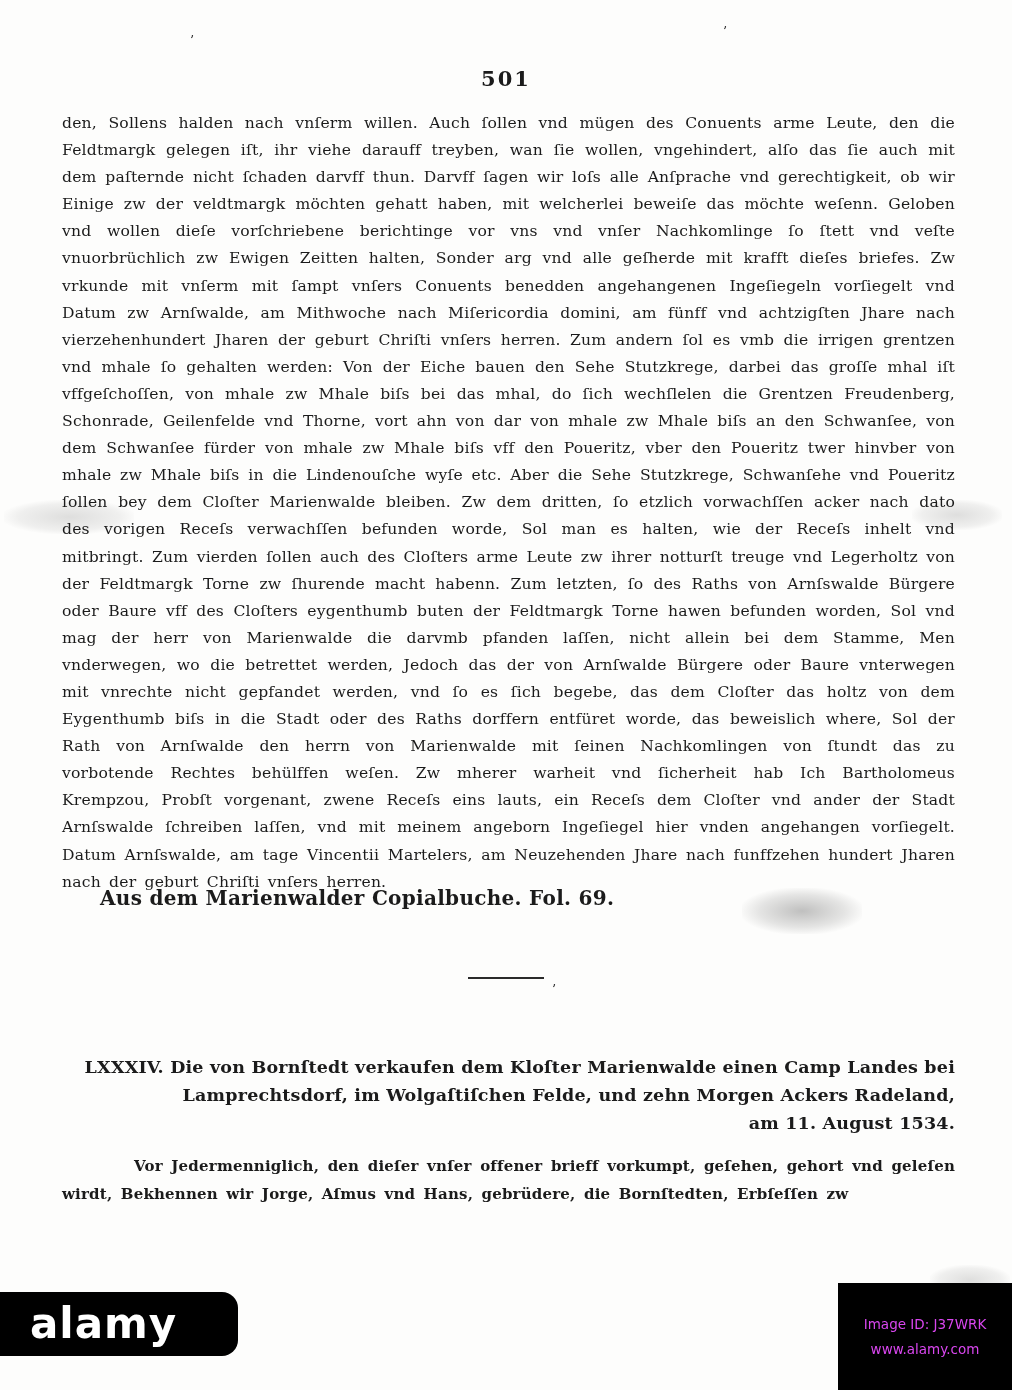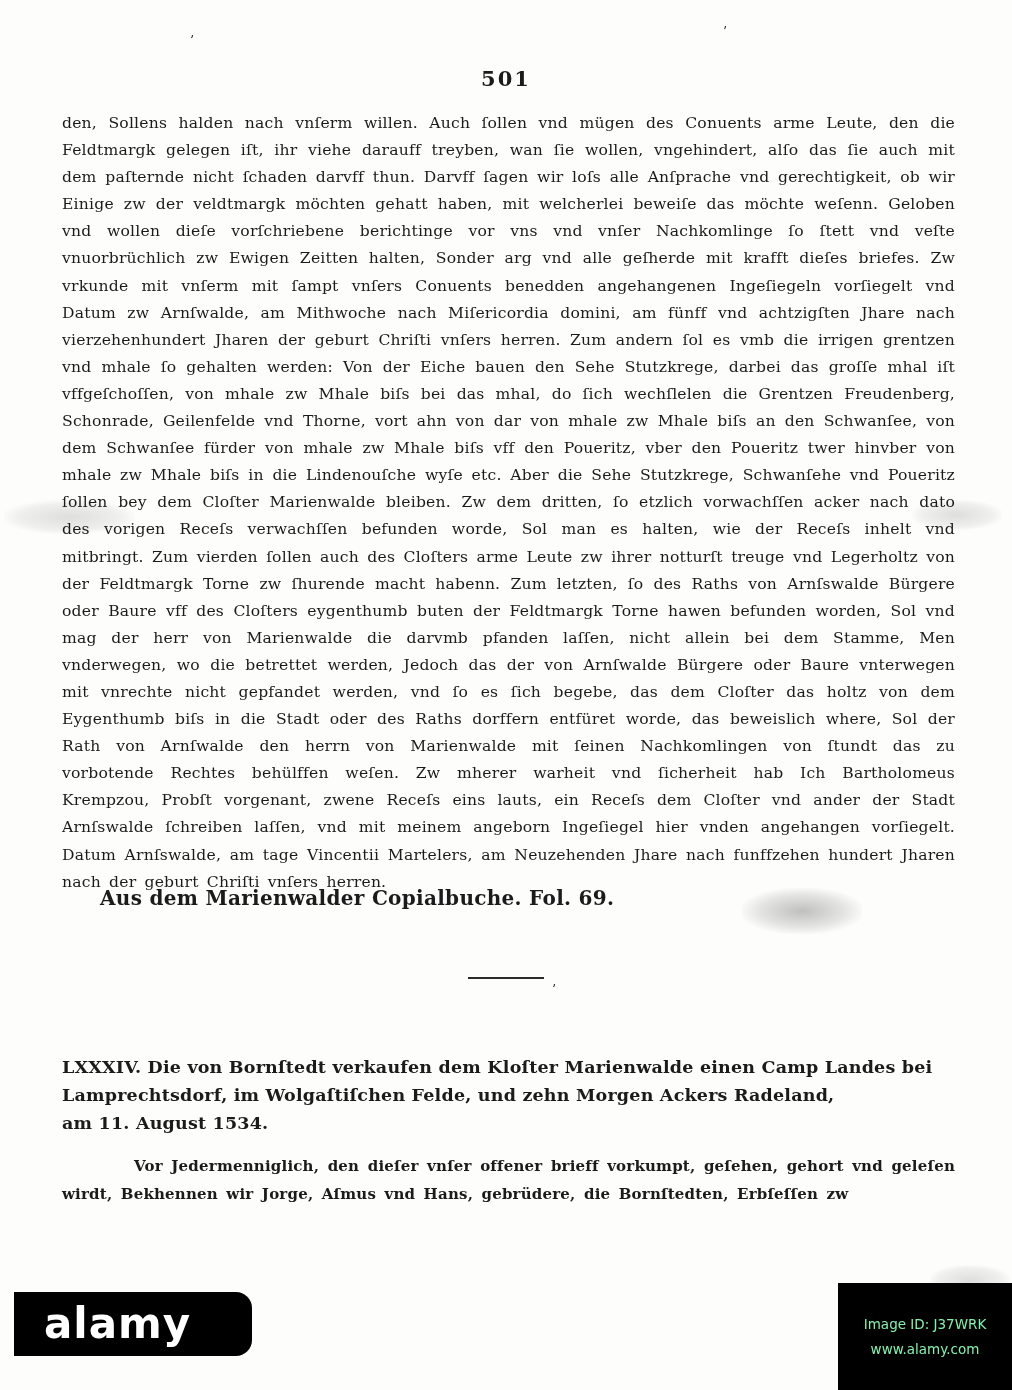--- a/index.html
+++ b/index.html
@@ -71,21 +71,21 @@
     left: 50%; top: 977px;
     width: 76px; height: 0;
     transform: translateX(-50%);
     border-top: 2px solid #2a2a2a;
   }
 
   .section-heading {
     position: absolute;
     left: 62px; top: 1053px;
     width: 893px;
-    text-align: left;
+    text-align: right;
     font-size: 17.5px;
     font-weight: 700;
     line-height: 28px;
     letter-spacing: 0.2px;
   }
 
   .intro-text {
     position: absolute;
     left: 62px; top: 1152px;
     width: 893px;
@@ -94,21 +94,21 @@
     line-height: 28px;
     text-align: justify;
     text-indent: 72px;
     letter-spacing: 0.2px;
     word-spacing: 3px;
   }
 
   
   .alamy-logo {
     position: absolute;
-    left: 14px; top: 1292px;
+    left: 0; top: 1292px;
     width: 238px; height: 64px;
     background: #000000;
     border-radius: 0 16px 16px 0;
     display: flex;
     align-items: center;
     padding-left: 30px;
     box-sizing: border-box;
   }
   .alamy-logo .logo-text {
     color: #ffffff;
@@ -116,21 +116,21 @@
     font-weight: 700;
     font-size: 42px;
     letter-spacing: 1px;
     line-height: 1;
   }
   .alamy-info {
     position: absolute;
     right: 0; top: 1283px;
     width: 174px; height: 107px;
     background: #000000;
-    color: #86efac;
+    color: #d946ef;
     font-family: "DejaVu Sans", sans-serif;
     font-size: 13.5px;
     display: flex;
     flex-direction: column;
     align-items: center;
     justify-content: center;
     gap: 9px;
     text-align: center;
   }
 </style>

